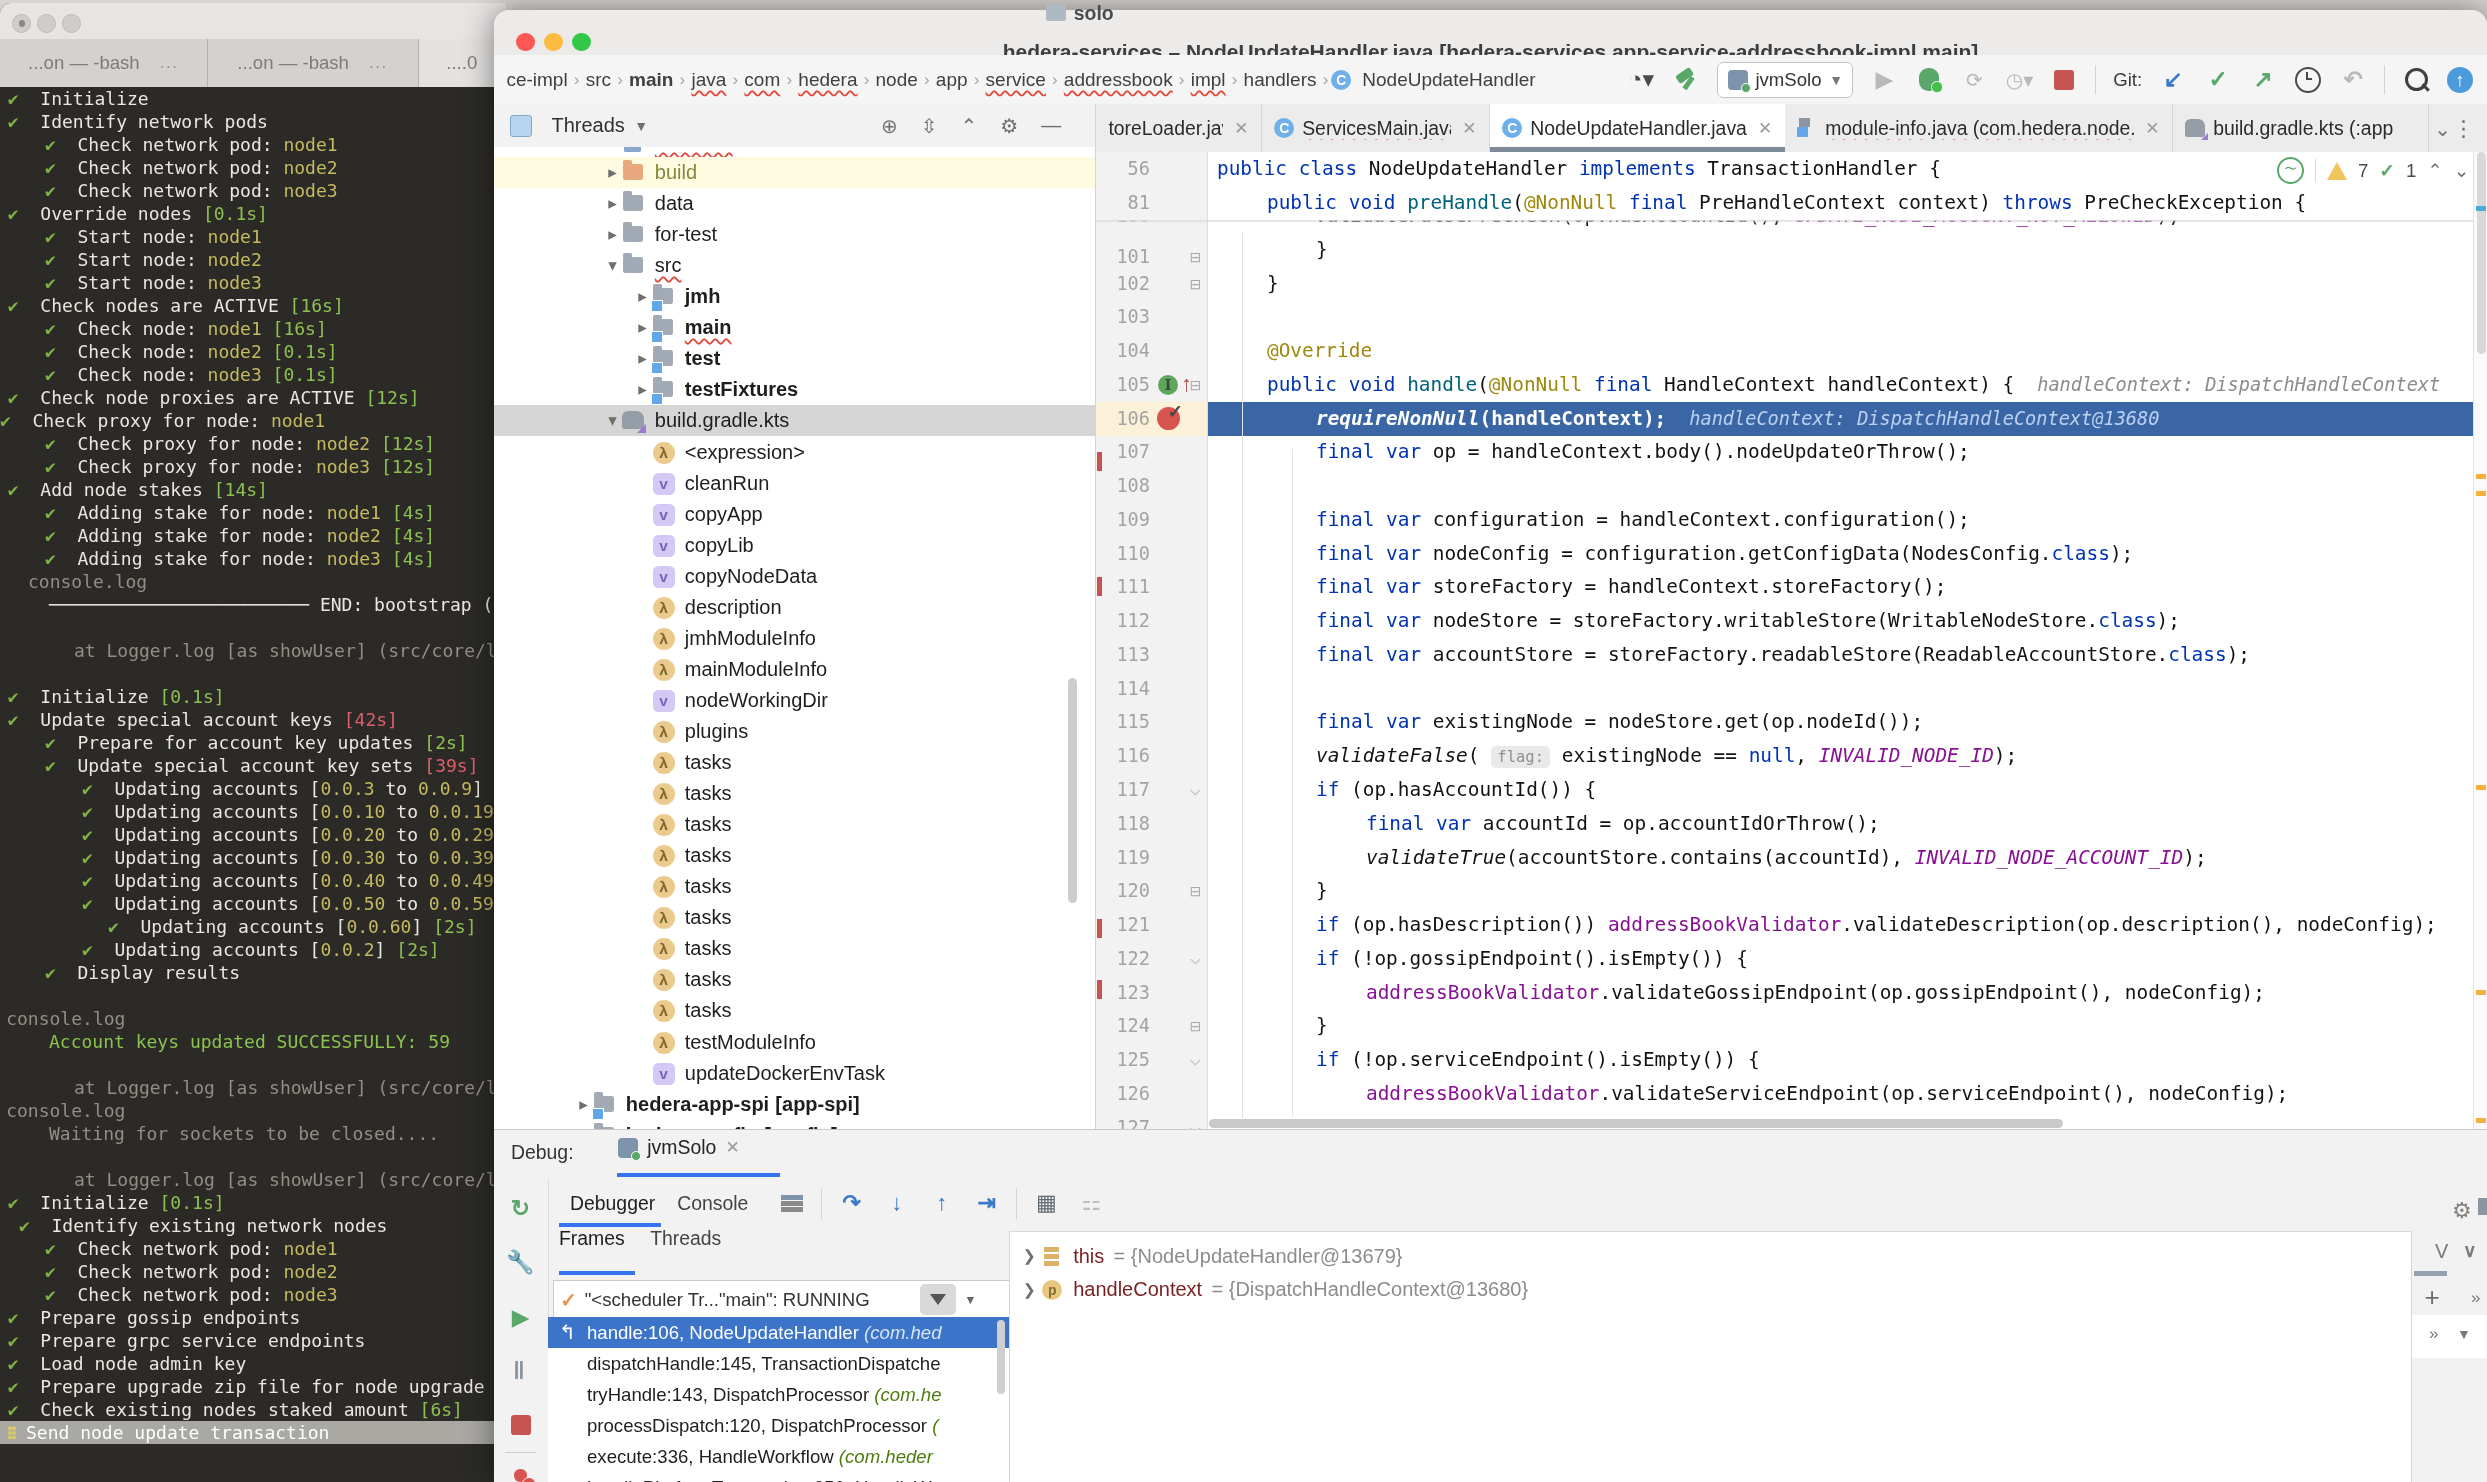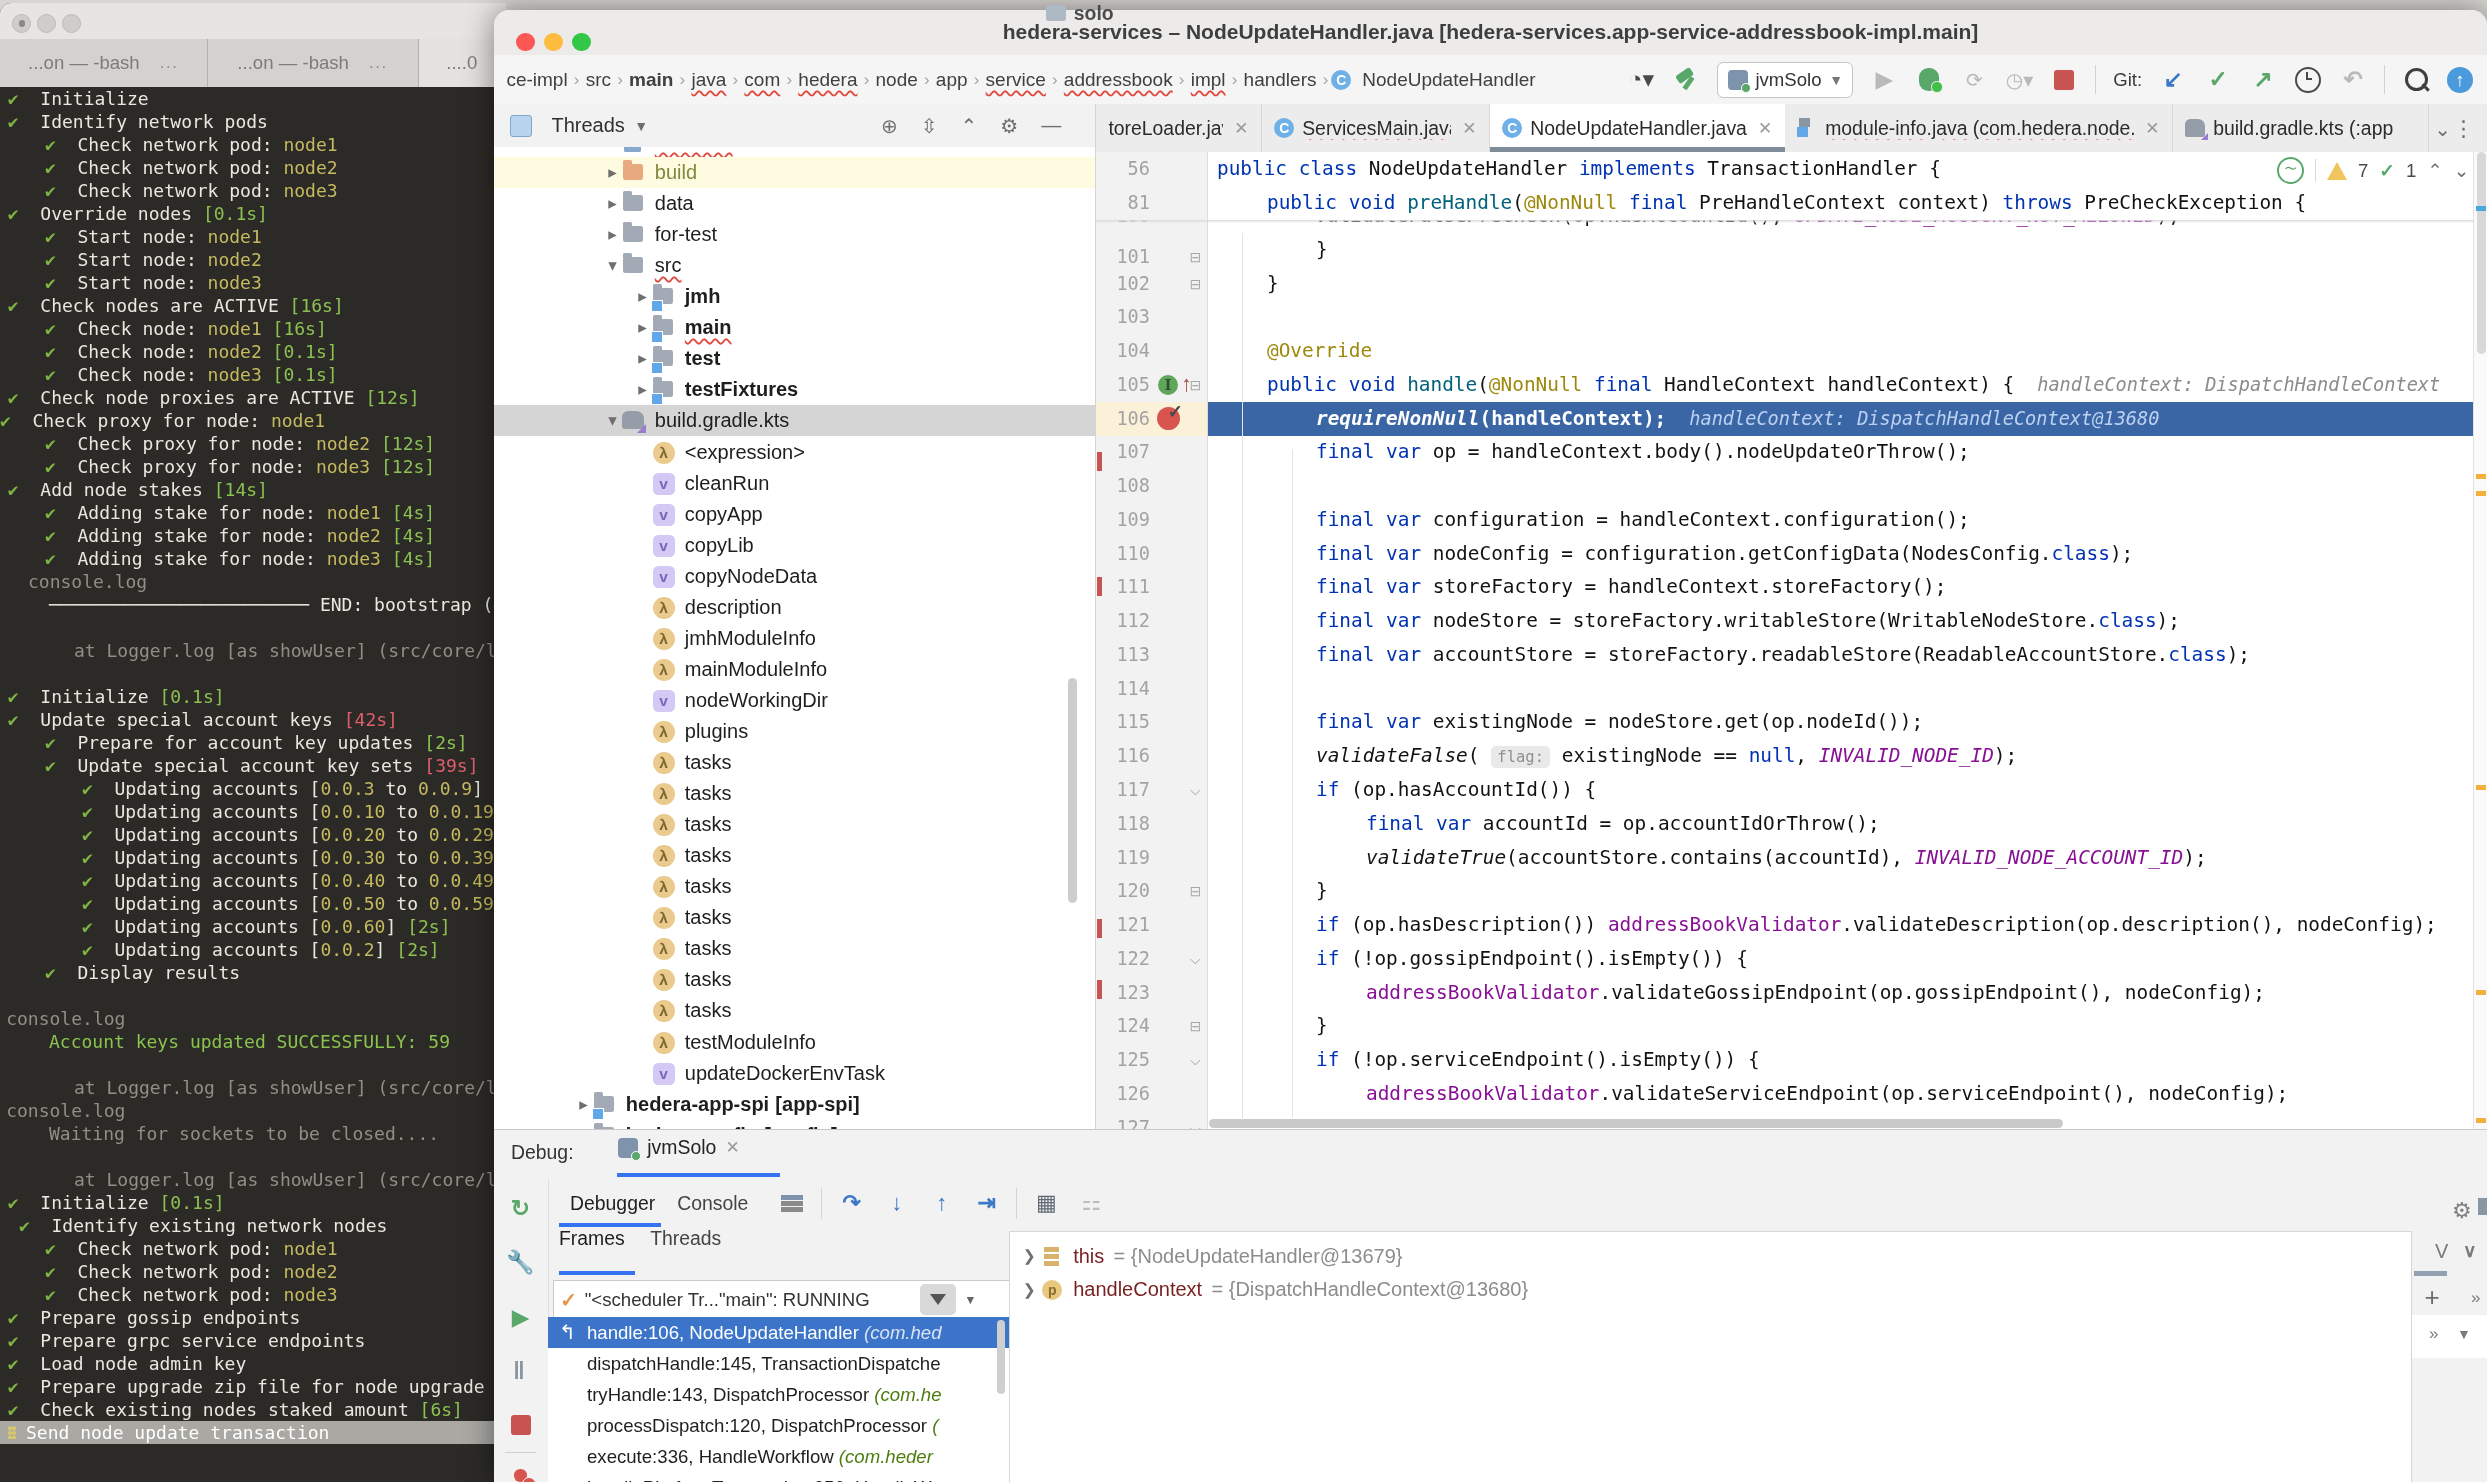--- a/index.html
+++ b/index.html
@@ -23,21 +23,21 @@
   .seg-red{color:#DF5F6C}.seg-gray{color:#918E86}.seg-grn{color:#8AC34F}.seg-hlw{color:#FFFFFF}
   .spinner{position:absolute;left:7.8px;top:5.4px;width:7.8px;height:12.4px;
      background:radial-gradient(circle 2px,#D8C86B 1.9px,transparent 2px) 0 0/3.9px 4.7px repeat;}
 
   
   #ide{left:494px;top:10px;width:1993px;height:1473px;background:#F2F2F2;border-top-left-radius:15.5px;border-top-right-radius:15.5px;
        box-shadow:0 0 31px rgba(0,0,0,.45);overflow:hidden;}
   .in-ide{position:absolute;}
   #ide-titlebar{left:0;top:0;width:100%;height:45px;background:#ECEBEA;border-bottom:0.8px solid #D7D6D5;}
   .mac-dot{position:absolute;top:22.5px;width:18.6px;height:18.6px;border-radius:50%;}
-  #ide-title{width:100%;text-align:center;top:10px;font-size:21px;font-weight:600;color:#3E3E3E;}
+  #ide-title{width:100%;text-align:center;top:30px;font-size:21px;font-weight:600;color:#3E3E3E;}
   #navbar{left:0;top:45px;width:100%;height:49px;background:#F5F5F5;border-bottom:0.8px solid #D6D6D6;display:flex;align-items:center;}
   #crumbs{display:flex;align-items:center;margin-left:9.3px;white-space:nowrap;}
   .crumb{font-size:19px;color:#404040;padding:1.6px 3.1px;}
   .crumb.bold{font-weight:bold;}
   .crumb.err{text-decoration:underline wavy #E04B3F 1.6px;text-underline-offset:3.9px;}
   .crumb-sep{color:#A5A5A5;font-size:17px;margin:0 3.1px;}
   #nav-right{position:absolute;right:14px;top:0;height:49px;display:flex;align-items:center;gap:17px;}
   .tb-ic{display:inline-flex;align-items:center;justify-content:center;width:28px;height:28px;font-size:23px;}
   .combo{display:flex;align-items:center;gap:7.8px;background:#FFFFFF;border:0.8px solid #C4C4C4;border-radius:6.2px;height:34px;padding:0 9.3px;font-size:18.6px;color:#333;}
   .runcfg-ic{width:20px;height:20px;background:#7D94AC;border-radius:3.9px;position:relative;}
@@ -230,21 +230,21 @@
         <div class="t-line" style="padding-left: 7.8px;"><span class="seg-chk">✔  </span><span class="seg-w">Initialize </span><span class="seg-dur">[0.1s]</span></div>
         <div class="t-line" style="padding-left: 7.8px;"><span class="seg-chk">✔  </span><span class="seg-w">Update special account keys </span><span class="seg-red">[42s]</span></div>
         <div class="t-line" style="padding-left: 45px;"><span class="seg-chk">✔  </span><span class="seg-w">Prepare for account key updates </span><span class="seg-dur">[2s]</span></div>
         <div class="t-line" style="padding-left: 45px;"><span class="seg-chk">✔  </span><span class="seg-w">Update special account key sets </span><span class="seg-red">[39s]</span></div>
         <div class="t-line" style="padding-left: 82px;"><span class="seg-chk">✔  </span><span class="seg-w">Updating accounts [</span><span class="seg-val">0.0.3</span><span class="seg-w"> to </span><span class="seg-val">0.0.9</span><span class="seg-w">] </span><span class="seg-dur">[4s]</span></div>
         <div class="t-line" style="padding-left: 82px;"><span class="seg-chk">✔  </span><span class="seg-w">Updating accounts [</span><span class="seg-val">0.0.10</span><span class="seg-w"> to </span><span class="seg-val">0.0.19</span><span class="seg-w">] </span></div>
         <div class="t-line" style="padding-left: 82px;"><span class="seg-chk">✔  </span><span class="seg-w">Updating accounts [</span><span class="seg-val">0.0.20</span><span class="seg-w"> to </span><span class="seg-val">0.0.29</span><span class="seg-w">] </span></div>
         <div class="t-line" style="padding-left: 82px;"><span class="seg-chk">✔  </span><span class="seg-w">Updating accounts [</span><span class="seg-val">0.0.30</span><span class="seg-w"> to </span><span class="seg-val">0.0.39</span><span class="seg-w">] </span></div>
         <div class="t-line" style="padding-left: 82px;"><span class="seg-chk">✔  </span><span class="seg-w">Updating accounts [</span><span class="seg-val">0.0.40</span><span class="seg-w"> to </span><span class="seg-val">0.0.49</span><span class="seg-w">] </span></div>
         <div class="t-line" style="padding-left: 82px;"><span class="seg-chk">✔  </span><span class="seg-w">Updating accounts [</span><span class="seg-val">0.0.50</span><span class="seg-w"> to </span><span class="seg-val">0.0.59</span><span class="seg-w">] </span></div>
-        <div class="t-line" style="padding-left: 82px;"><span class="seg-chk">✔  </span><span class="seg-w">Updating accounts [</span><span class="seg-val">0.0.60</span><span class="seg-w">] </span><span class="seg-dur">[2s]</span></div>
+        <div class="t-line" style="padding-left: 82px; margin-left: 26px;"><span class="seg-chk">✔  </span><span class="seg-w">Updating accounts [</span><span class="seg-val">0.0.60</span><span class="seg-w">] </span><span class="seg-dur">[2s]</span></div>
         <div class="t-line" style="padding-left: 82px;"><span class="seg-chk">✔  </span><span class="seg-w">Updating accounts [</span><span class="seg-val">0.0.2</span><span class="seg-w">] </span><span class="seg-dur">[2s]</span></div>
         <div class="t-line" style="padding-left: 45px;"><span class="seg-chk">✔  </span><span class="seg-w">Display results</span></div>
         <div class="t-line" style="padding-left: 0px;"></div>
         <div class="t-line" style="padding-left: 6.2px;"><span class="seg-gray">console.log</span></div>
         <div class="t-line" style="padding-left: 49px;"><span class="seg-grn">Account keys updated SUCCESSFULLY: 59</span></div>
         <div class="t-line" style="padding-left: 0px;"></div>
         <div class="t-line" style="padding-left: 74px;"><span class="seg-gray">at Logger.log [as showUser] (src/core/lo</span></div>
         <div class="t-line" style="padding-left: 6.2px;"><span class="seg-gray">console.log</span></div>
         <div class="t-line" style="padding-left: 49px;"><span class="seg-gray">Waiting for sockets to be closed....</span></div>
         <div class="t-line" style="padding-left: 0px;"></div>

